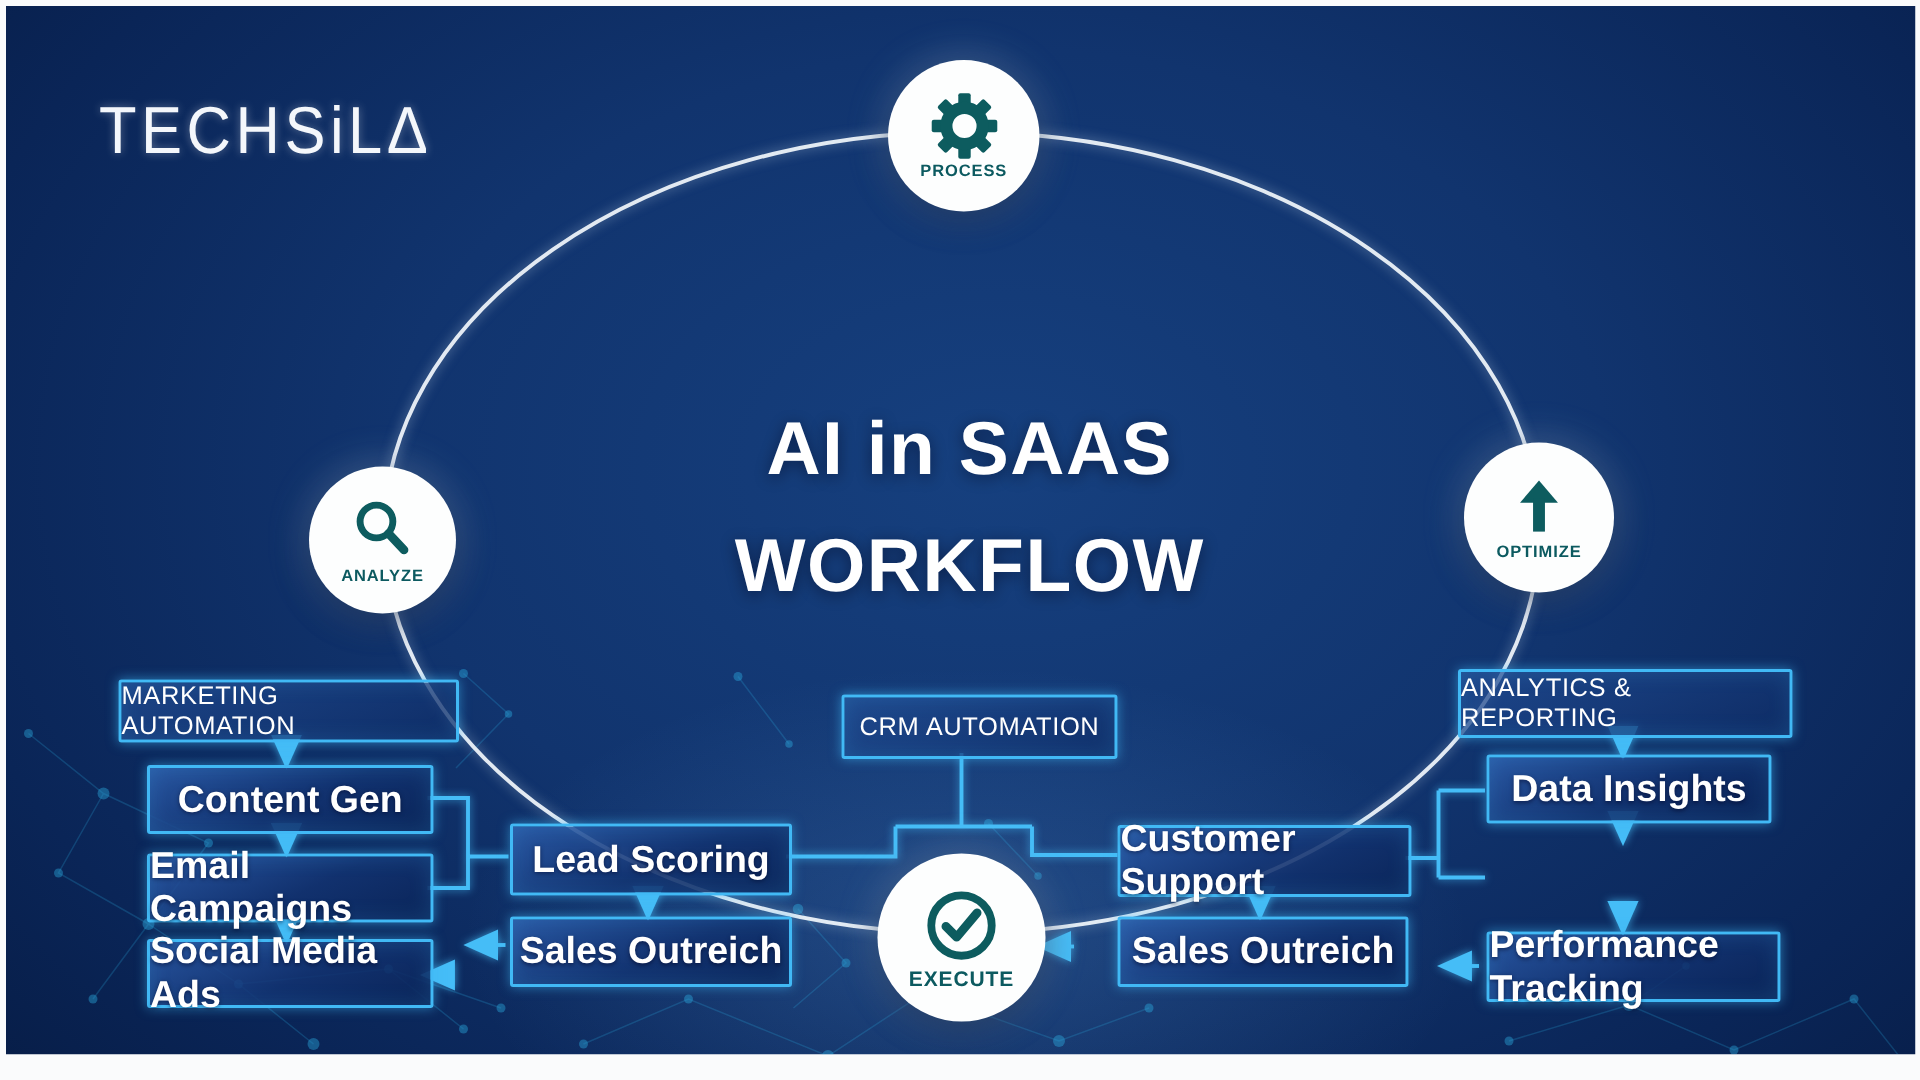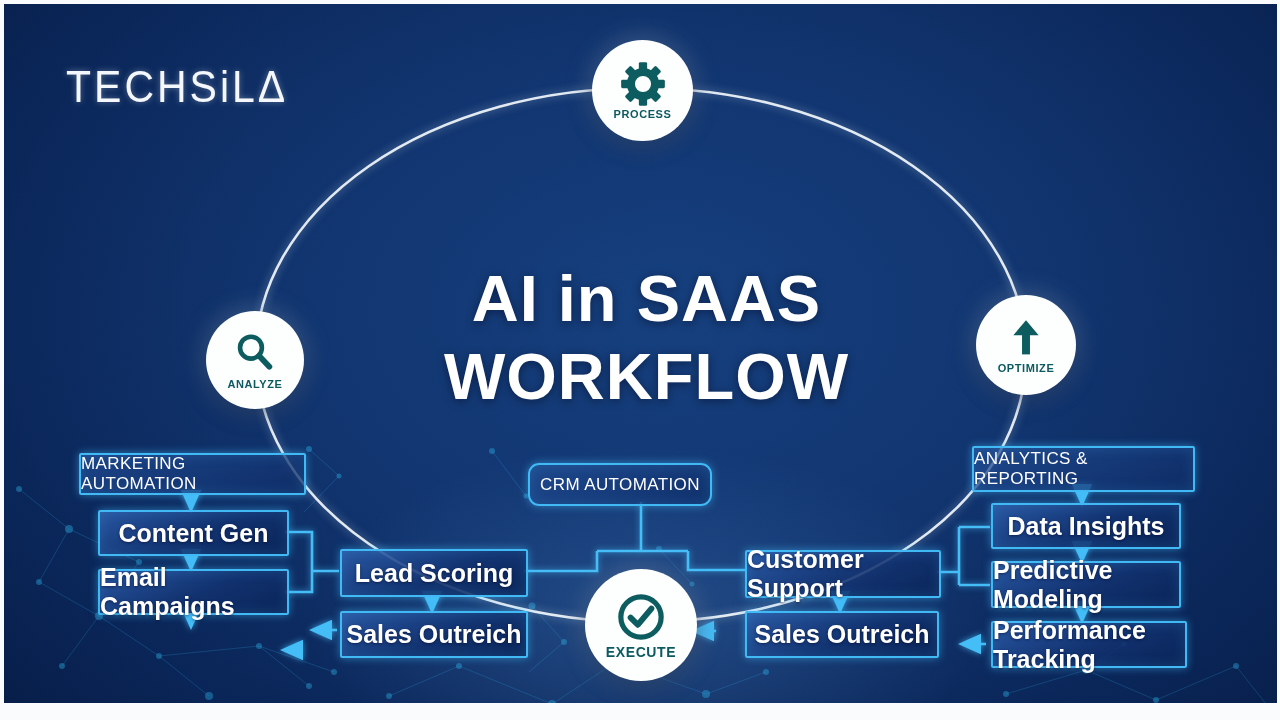--- a/index.html
+++ b/index.html
@@ -8,21 +8,21 @@
     background:
       radial-gradient(ellipse 560px 300px at 640px 620px, rgba(120,190,255,0.18), rgba(120,190,255,0) 60%),
       radial-gradient(ellipse 900px 620px at 52% 44%, #16407f 0%, #11346e 45%, #0a2557 80%, #071d47 100%);
     overflow:hidden;}
   .layer{position:absolute;left:0;top:0;}
   
   .logo{position:absolute;left:62px;top:58px;color:#f4f7fb;font-size:41px;font-weight:400;
     letter-spacing:3px;transform:scaleY(1.08);transform-origin:left top;text-shadow:0 0 6px rgba(255,255,255,0.35);}
   
   .title{position:absolute;left:370px;top:256px;width:545px;text-align:center;color:#ffffff;
-    font-weight:700;font-size:65px;line-height:78px;letter-spacing:1px;text-shadow:0 2px 10px rgba(0,0,20,0.45);}
+    font-weight:700;font-size:50px;line-height:78px;letter-spacing:1px;text-shadow:0 2px 10px rgba(0,0,20,0.45);}
   
   .node{position:absolute;background:#fdfefe;border-radius:50%;display:flex;flex-direction:column;
     align-items:center;justify-content:center;box-shadow:0 6px 22px rgba(2,10,40,0.45),0 0 26px rgba(190,225,255,0.35);}
   .node .nlabel{color:#0c5a60;font-weight:700;font-size:11px;letter-spacing:0.6px;margin-top:1px;}
   .node svg{display:block;}
   
   .fbox{position:absolute;border:2px solid #41b9f5;border-radius:2px;
     background:linear-gradient(155deg, rgba(44,92,170,0.88) 0%, rgba(18,50,112,0.88) 55%, rgba(10,36,88,0.9) 100%);
     box-shadow:0 0 8px rgba(65,185,245,0.55), inset 0 0 14px rgba(65,185,245,0.18);
     display:flex;align-items:center;justify-content:center;color:#ffffff;}
@@ -162,32 +162,32 @@
     <svg width="52" height="52" viewBox="0 0 40 40">
       <circle cx="20" cy="20" r="15.5" fill="none" stroke="#0d5c5f" stroke-width="4"></circle>
       <path d="M12,20.5 L17.5,26 L28,13.5" fill="none" stroke="#0d5c5f" stroke-width="4.5" stroke-linecap="round" stroke-linejoin="round"></path>
     </svg>
     <div class="nlabel" style="font-size:14px;">EXECUTE</div>
   </div>
 
   <div class="fbox header" style="left:75px;top:449px;width:223px;height:38px;">MARKETING AUTOMATION</div>
   <div class="fbox child" style="left:94px;top:506px;width:187px;height:42px;">Content Gen</div>
   <div class="fbox child" style="left:94px;top:565px;width:187px;height:42px;">Email Campaigns</div>
+  <div class="fbox child" style="left:94px;top:622px;width:187px;height:42px;">Social Media Ads</div>
 
   <div class="fbox child" style="left:336px;top:545px;width:184px;height:44px;">Lead Scoring</div>
   <div class="fbox child" style="left:336px;top:607px;width:184px;height:43px;">Sales Outreich</div>
 
-  <div class="fbox header" style="left:524px;top:459px;width:180px;height:39px;border-radius:11px;">CRM AUTOMATION</div>
+  <div class="fbox header" style="left:557px;top:459px;width:180px;height:39px;">CRM AUTOMATION</div>
 
   <div class="fbox child" style="left:741px;top:546px;width:192px;height:44px;">Customer Support</div>
   <div class="fbox child" style="left:741px;top:607px;width:190px;height:43px;">Sales Outreich</div>
 
   <div class="fbox header" style="left:968px;top:442px;width:219px;height:42px;">ANALYTICS &amp; REPORTING</div>
   <div class="fbox child" style="left:987px;top:499px;width:186px;height:42px;">Data Insights</div>
-  <div class="fbox child" style="left:987px;top:557px;width:186px;height:43px;">Predictive Modeling</div>
   <div class="fbox child" style="left:987px;top:617px;width:192px;height:43px;">Performance Tracking</div>
 
 </div>
 
 <div class="frame" style="left:0;top:0;width:1280px;height:4px;"></div>
 <div class="frame" style="left:0;top:0;width:4px;height:720px;"></div>
 <div class="frame" style="left:1277px;top:0;width:3px;height:720px;"></div>
 <div class="frame" style="left:0;top:703px;width:1280px;height:17px;"></div>
 
 </body></html>

